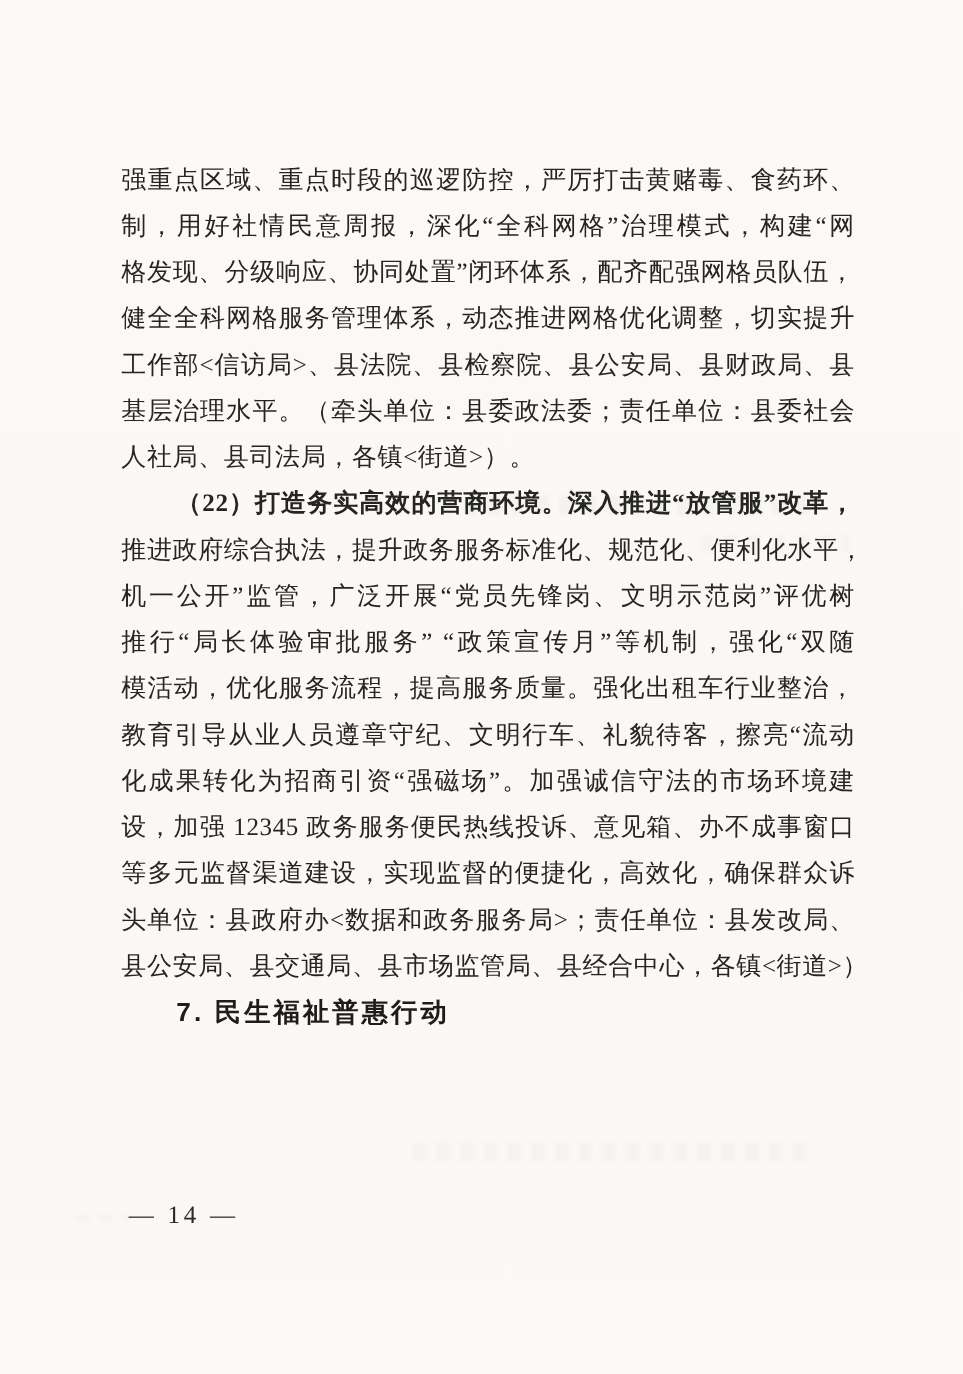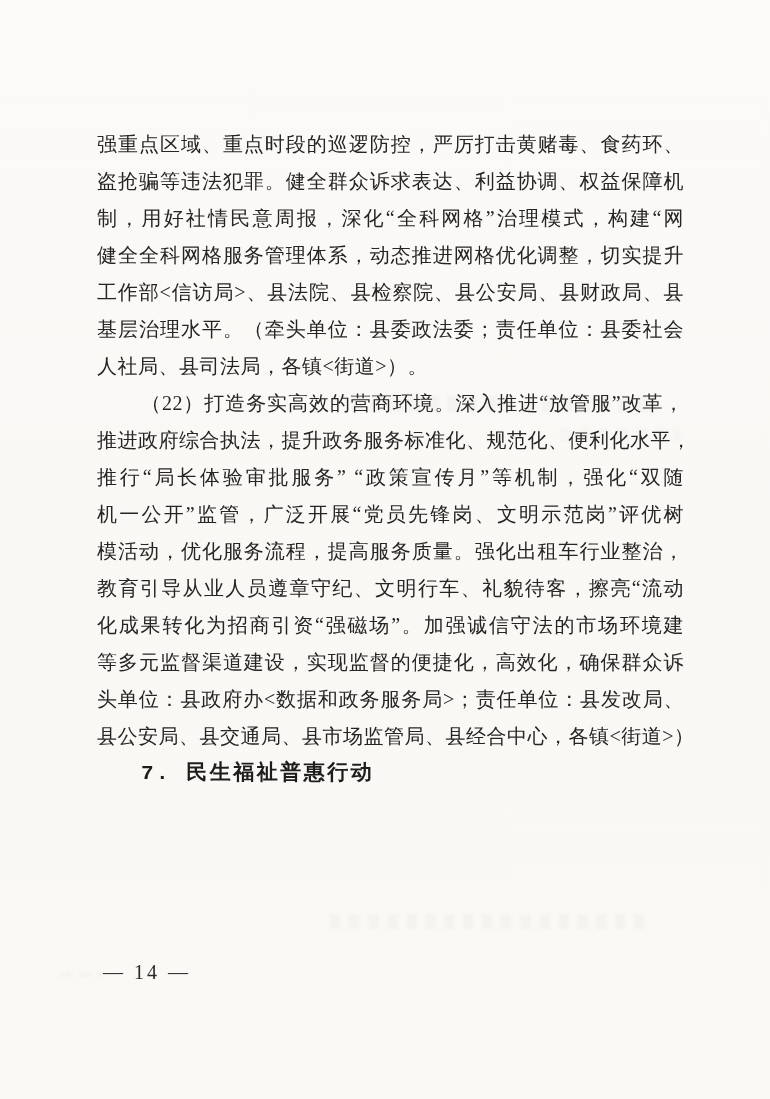--- a/index.html
+++ b/index.html
@@ -30,25 +30,26 @@
     overflow: hidden;
     text-align: justify;
     text-align-last: justify;
     white-space: nowrap;
   }
   .line.para-end {
     text-align-last: left;
   }
   .line.para-start {
     padding-left: 44px;
+    font-weight: bold;
   }
   .heading-line {
     height: 37px;
     padding-left: 44px;
-    font-family: Liberation Mono, monospace;
+    font-family: Liberation Sans, sans-serif;
     font-weight: 700;
     font-size: 21px;
     letter-spacing: 2.5px;
     color: #1e1d1c;
     white-space: nowrap;
   }
   .page-number {
     position: absolute;
     left: 103px;
     top: 961px;
@@ -72,33 +73,34 @@
   .ghost.g3 { left: 560px; top: 428px; width: 120px; height: 14px; opacity: .4; }
   .ghost.g4 { left: 60px;  top: 972px; width: 44px;  height: 5px;  opacity: .5; }
 </style>
 </head>
 <body>
 
 <div class="page">
 
   <div class="body-text">
     <div class="line">强重点区域、重点时段的巡逻防控，严厉打击黄赌毒、食药环、</div>
-    <div class="line">盗抢骗等违法犯罪。健全群众诉求表达、利益协调、权益保障机</div>
     <div class="line">制，用好社情民意周报，深化“全科网格”治理模式，构建“网</div>
+    <div class="line">格发现、分级响应、协同处置”闭环体系，配齐配强网格员队伍，</div>
     <div class="line">健全全科网格服务管理体系，动态推进网格优化调整，切实提升</div>
     <div class="line">工作部&lt;信访局&gt;、县法院、县检察院、县公安局、县财政局、县</div>
     <div class="line">基层治理水平。（牵头单位：县委政法委；责任单位：县委社会</div>
     <div class="line para-end">人社局、县司法局，各镇&lt;街道&gt;）。</div>
     <div class="line para-start">（22）打造务实高效的营商环境。深入推进“放管服”改革，</div>
     <div class="line">推进政府综合执法，提升政务服务标准化、规范化、便利化水平，</div>
+    <div class="line">机一公开”监管，广泛开展“党员先锋岗、文明示范岗”评优树</div>
     <div class="line">推行“局长体验审批服务” “政策宣传月”等机制，强化“双随</div>
-    <div class="line">机一公开”监管，广泛开展“党员先锋岗、文明示范岗”评优树</div>
     <div class="line">模活动，优化服务流程，提高服务质量。强化出租车行业整治，</div>
     <div class="line">教育引导从业人员遵章守纪、文明行车、礼貌待客，擦亮“流动</div>
     <div class="line">化成果转化为招商引资“强磁场”。加强诚信守法的市场环境建</div>
+    <div class="line">设，加强 12345 政务服务便民热线投诉、意见箱、办不成事窗口</div>
     <div class="line">等多元监督渠道建设，实现监督的便捷化，高效化，确保群众诉</div>
     <div class="line">头单位：县政府办&lt;数据和政务服务局&gt;；责任单位：县发改局、</div>
     <div class="line para-end">县公安局、县交通局、县市场监管局、县经合中心，各镇&lt;街道&gt;）。</div>
     <div class="heading-line">7. 民生福祉普惠行动</div>
   </div>
 
   <div class="page-number">— 14 —</div>
 
   <div class="ghost g1"></div>
   <div class="ghost g2"></div>

